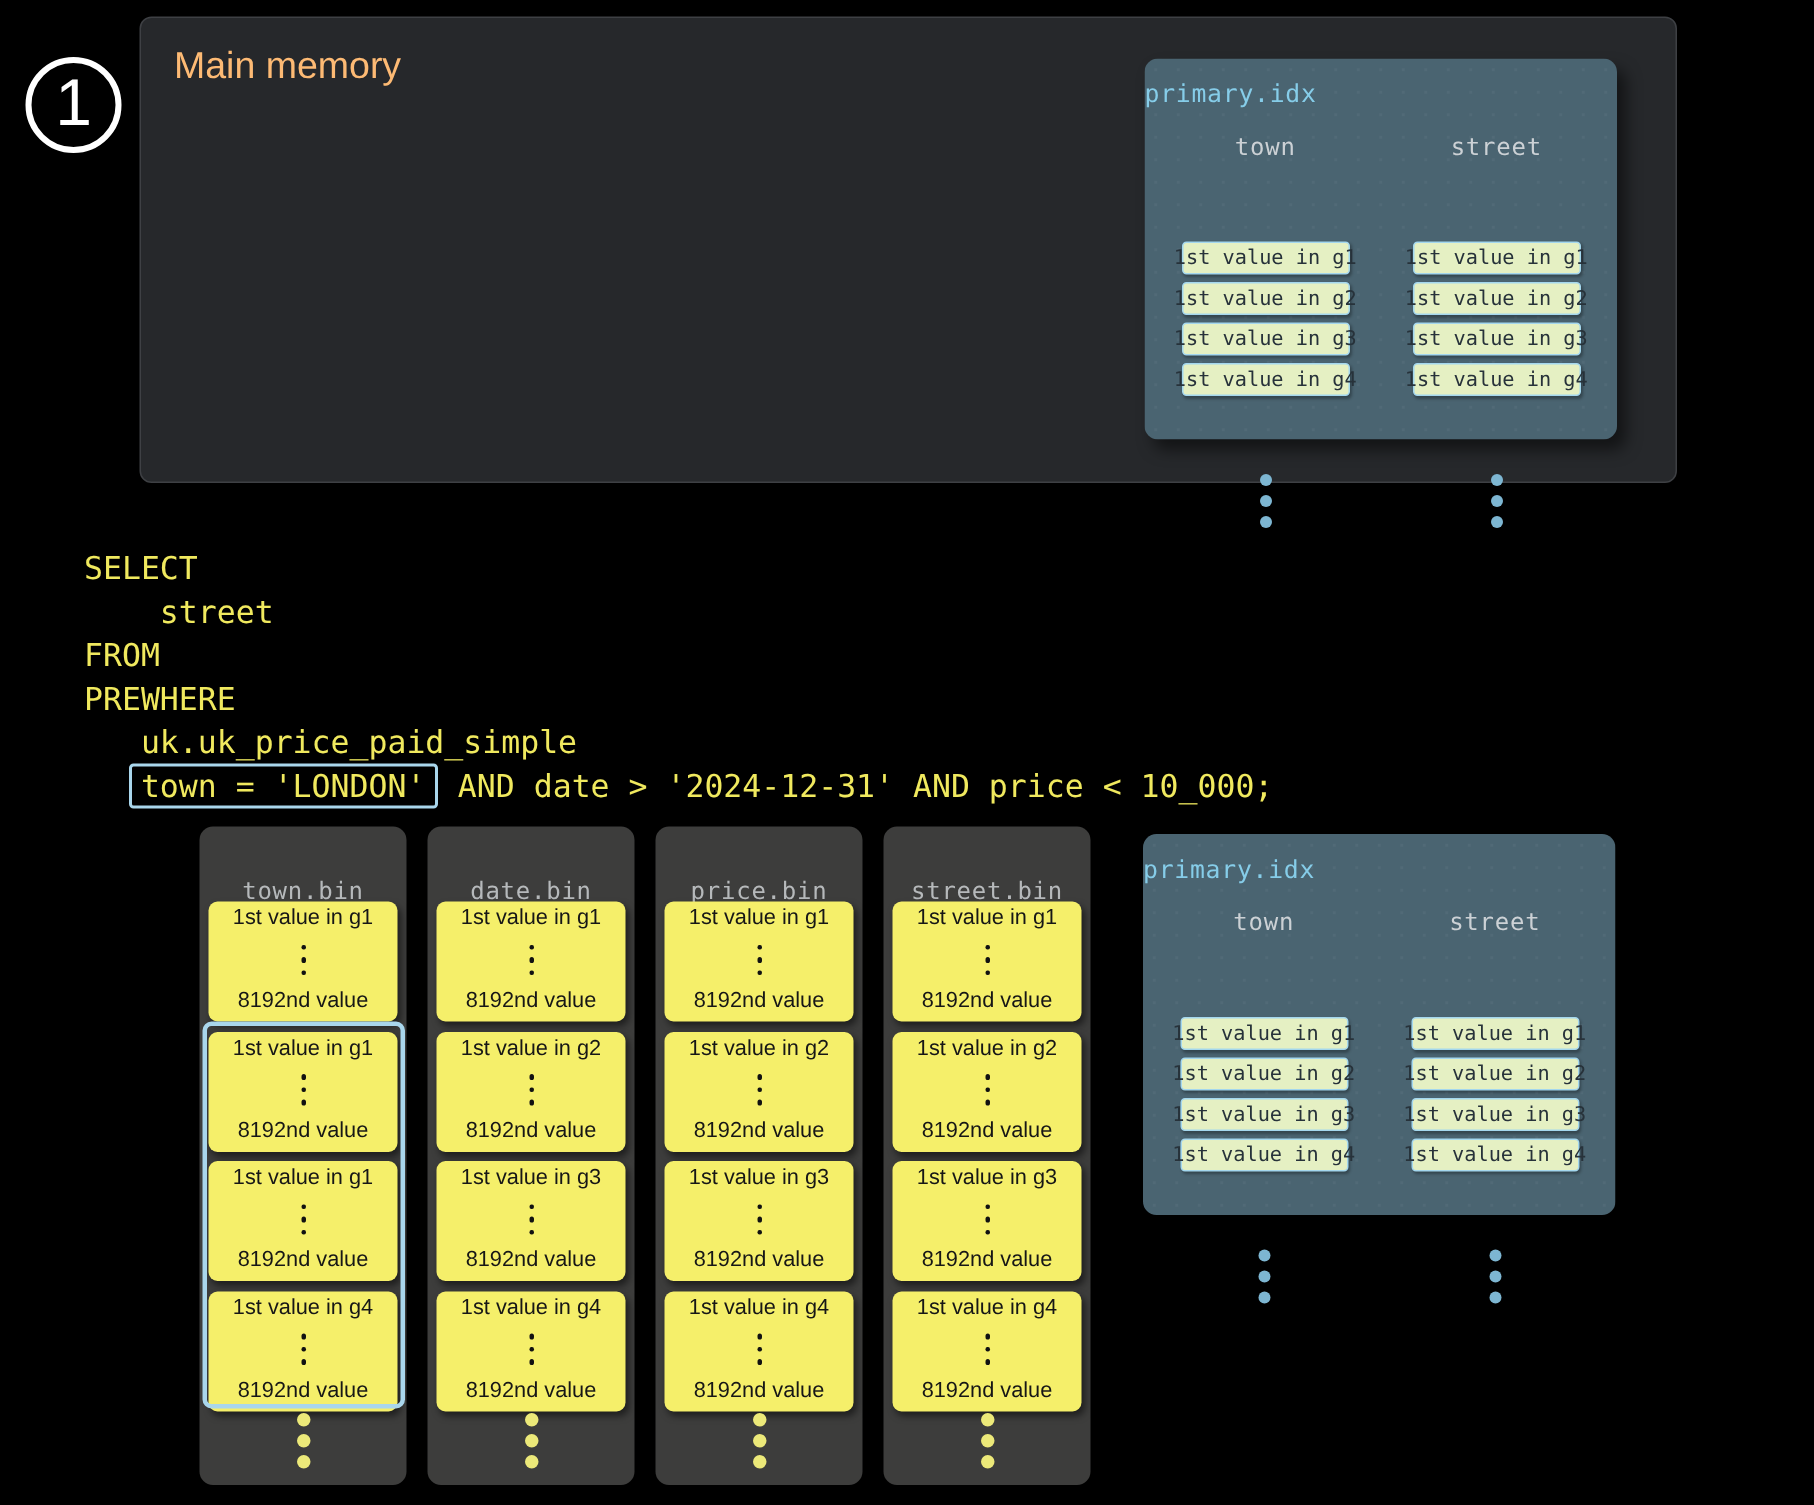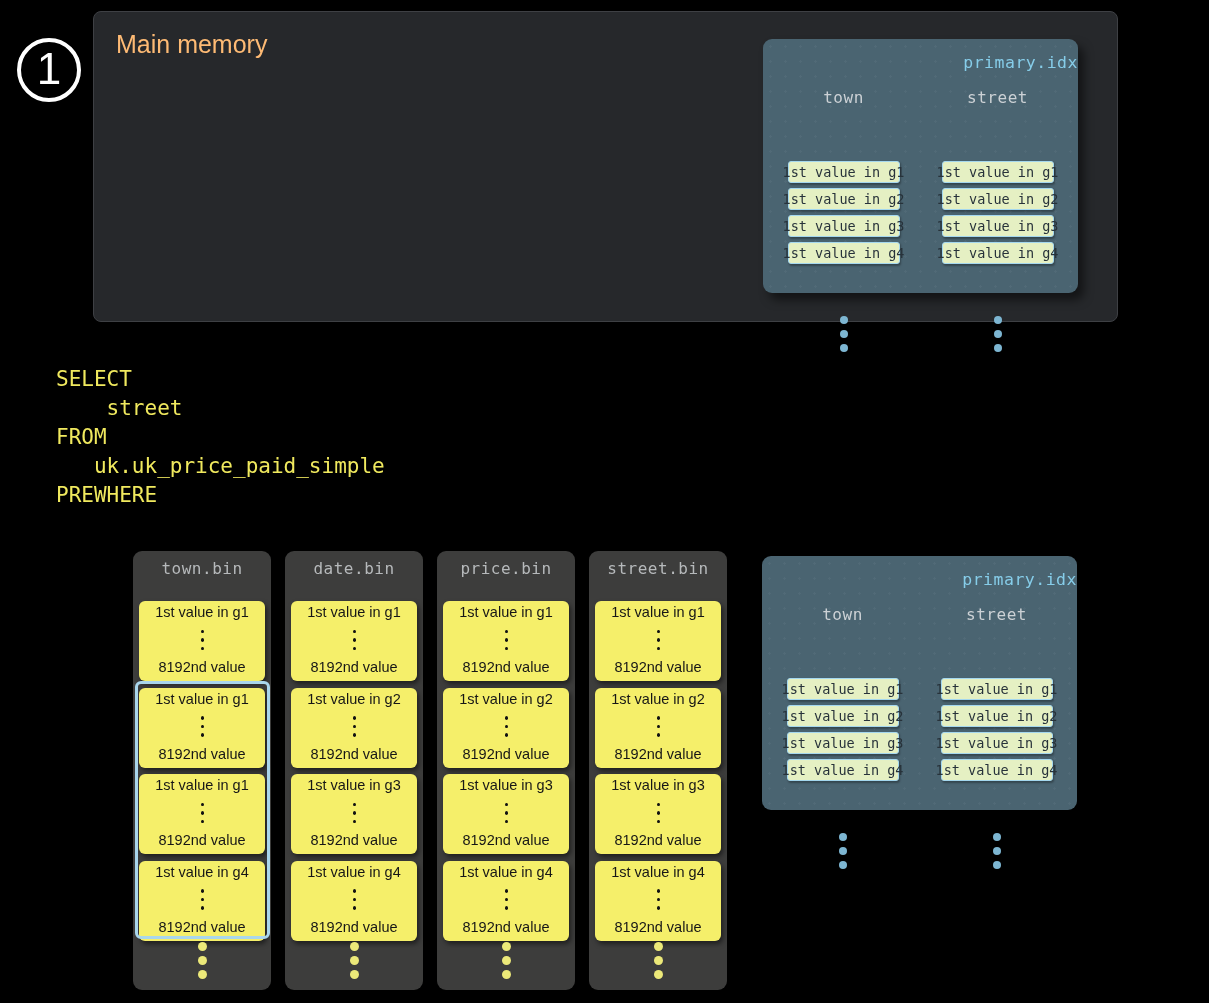--- a/index.html
+++ b/index.html
@@ -37,21 +37,21 @@
   
   .mm{position:absolute;left:93px;top:11px;width:1025px;height:311px;background:var(--mm-bg);
       border:1px solid var(--mm-border);border-radius:8px;box-sizing:border-box;}
   .mm-title{position:absolute;left:22px;top:18px;font-size:25px;color:#fdba74;}
 
   
   .idx{position:absolute;width:315px;height:254px;background:var(--idx-bg);border-radius:9px;
        box-shadow:6px 7px 10px rgba(0,0,0,0.5);
        background-image:radial-gradient(rgba(255,255,255,0.04) 1px,rgba(0,0,0,0) 1.2px);
        background-size:15px 15px;}
-  .idx-title{text-align:right;padding-top:14px;font-size:16.5px;color:var(--idx-title);letter-spacing:0.5px;}
+  .idx-title{text-align:left;padding-top:14px;font-size:16.5px;color:var(--idx-title);letter-spacing:0.5px;}
   .idx-cols{display:flex;justify-content:center;gap:42px;margin-top:16px;}
   .idx-col{width:112px;display:flex;flex-direction:column;align-items:center;gap:40px;}
   .idx-col-label{font-size:16px;color:var(--idx-label);margin-bottom:14px;letter-spacing:0.5px;}
   .chip-stack{display:flex;flex-direction:column;gap:5.5px;width:112px;}
   .chip{box-sizing:border-box;width:112px;height:21.5px;background:var(--chip-bg);
         border:1.5px solid var(--chip-border);border-radius:3px;color:var(--chip-text);
         font-size:13.5px;display:flex;align-items:center;justify-content:center;white-space:nowrap;
         box-shadow:1px 1.5px 2px rgba(0,0,0,0.3);}
   .idx-dots{display:flex;flex-direction:column;gap:6px;margin-top:12px;}
   .idx-dot{width:8px;height:8px;border-radius:50%;background:var(--idx-dot);}
@@ -59,21 +59,21 @@
   
   .sql{position:absolute;left:40px;top:349px;margin:16px;font-size:21px;line-height:29px;
        color:var(--sql);white-space:pre;}
   .sql-line{display:block;height:29px;}
   .hl-box{display:inline-block;box-sizing:border-box;border:2.5px solid var(--hl);border-radius:3px;
           padding:0 6px;line-height:26px;margin:-2px 1px -4px -8px;vertical-align:baseline;}
 
   
   .bin{position:absolute;top:551px;width:138px;height:439px;background:var(--bin-bg);
        border-radius:9px;box-sizing:border-box;}
-  .bin-title{text-align:center;padding-top:8px;font-size:16px;color:var(--bin-title);letter-spacing:0.5px;}
+  .bin-title{text-align:center;padding-top:33px;font-size:16px;color:var(--bin-title);letter-spacing:0.5px;}
   .gran{position:absolute;left:6px;width:126px;height:80px;background:var(--gran-bg);border-radius:6px;
         box-sizing:border-box;display:flex;flex-direction:column;align-items:center;
         justify-content:space-between;padding:2px 0 4px;box-shadow:2px 3px 5px rgba(0,0,0,0.5);}
   .gran-label{font-size:14.5px;color:var(--gran-text);line-height:19px;white-space:nowrap;}
   .gran-dots{display:flex;flex-direction:column;gap:5px;}
   .gran-dots i{width:3px;height:3.5px;border-radius:50%;background:#111;}
   .sel{position:absolute;left:1.5px;width:135px;top:130px;height:258px;border:3px solid var(--hl);
        border-radius:6px;box-sizing:border-box;pointer-events:none;}
   .bin-dots{position:absolute;left:0;right:0;top:391px;display:flex;flex-direction:column;
             align-items:center;gap:5px;}
@@ -118,21 +118,21 @@
             <div class="idx-dots">
               <div class="idx-dot"></div>
               <div class="idx-dot"></div>
               <div class="idx-dot"></div>
             </div>
           </div>
         </div>
       </div>
   </div>
 
-  <pre class="sql mono" id="sql"><span class="sql-line">SELECT</span><span class="sql-line">    street</span><span class="sql-line">FROM</span><span class="sql-line">   uk.uk_price_paid_simple</span><span class="sql-line">PREWHERE</span></pre>
+  <pre class="sql mono" id="sql"><span class="sql-line">SELECT</span><span class="sql-line">    street</span><span class="sql-line">FROM</span><span class="sql-line">PREWHERE</span><span class="sql-line">   uk.uk_price_paid_simple</span><span class="sql-line">   <span class="hl-box">town = 'LONDON'</span> AND date &gt; '2024-12-31' AND price &lt; 10_000;</span></pre>
 
   <div id="bins">
       <div class="bin textured mono" style="left: 133px;">
         <div class="bin-title">town.bin</div>
         <div class="gran" style="top: 50px; font-family: &quot;Liberation Sans&quot;, sans-serif;">
           <div class="gran-label">1st value in g1</div>
           <div class="gran-dots">
             <i></i>
             <i></i>
             <i></i>

